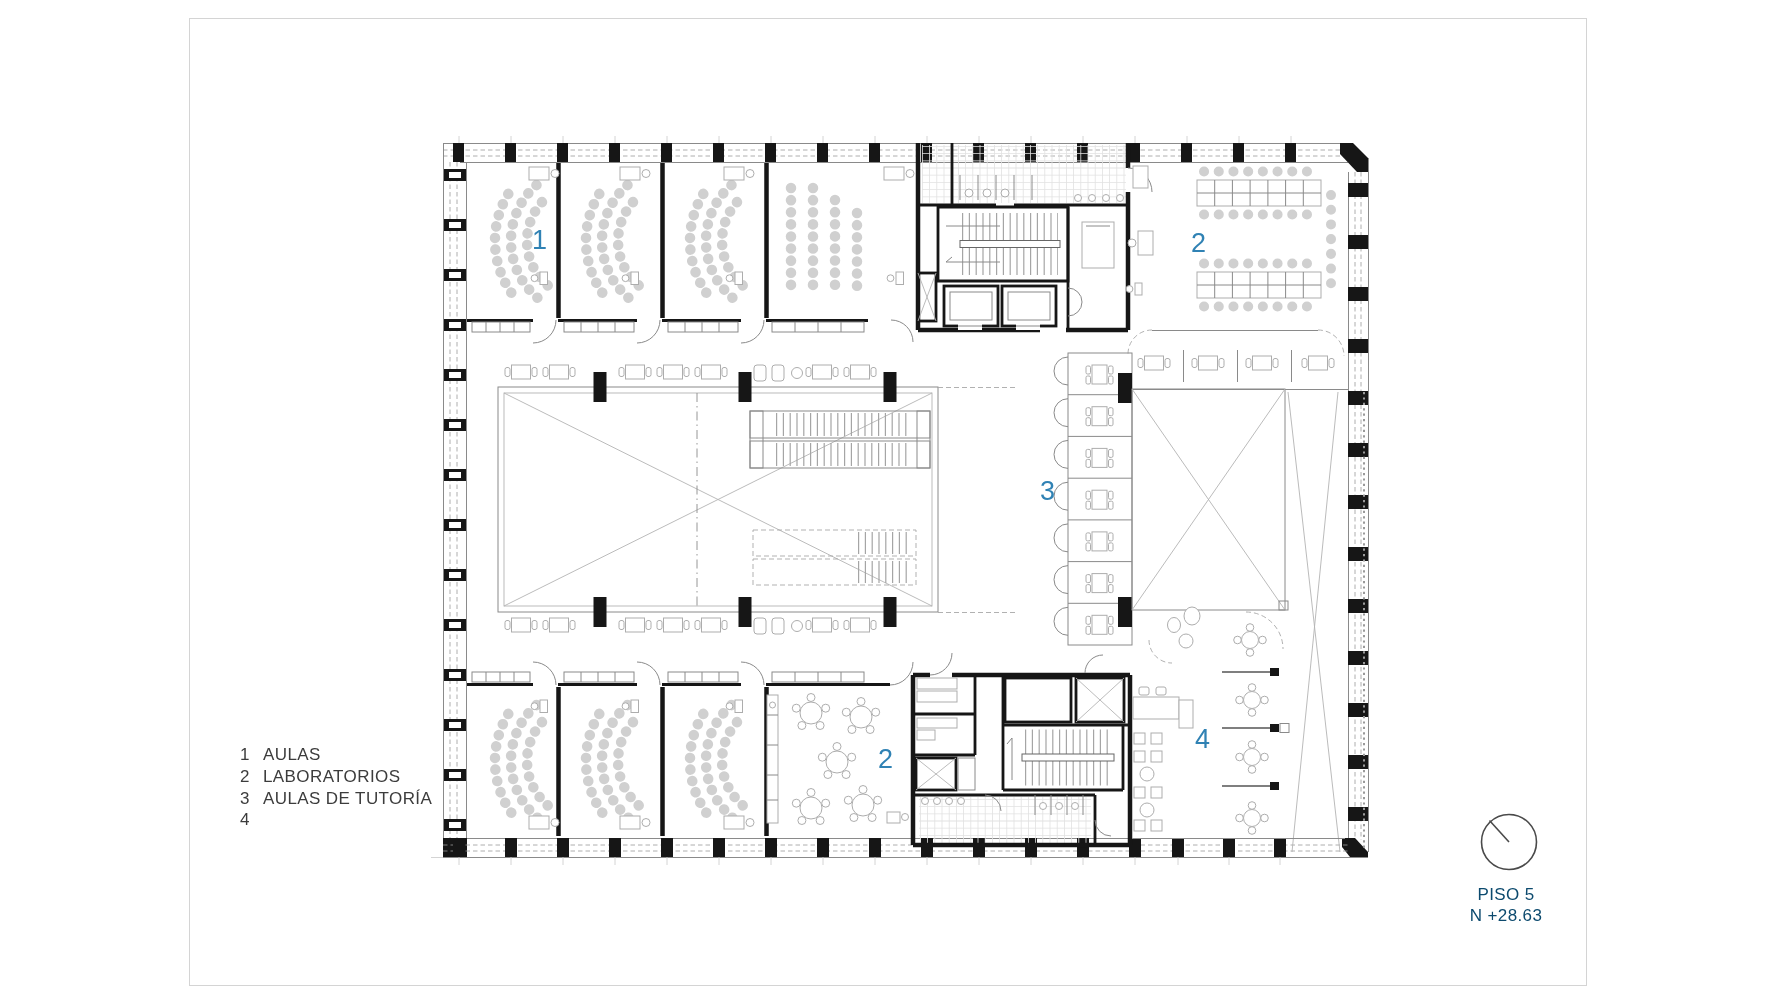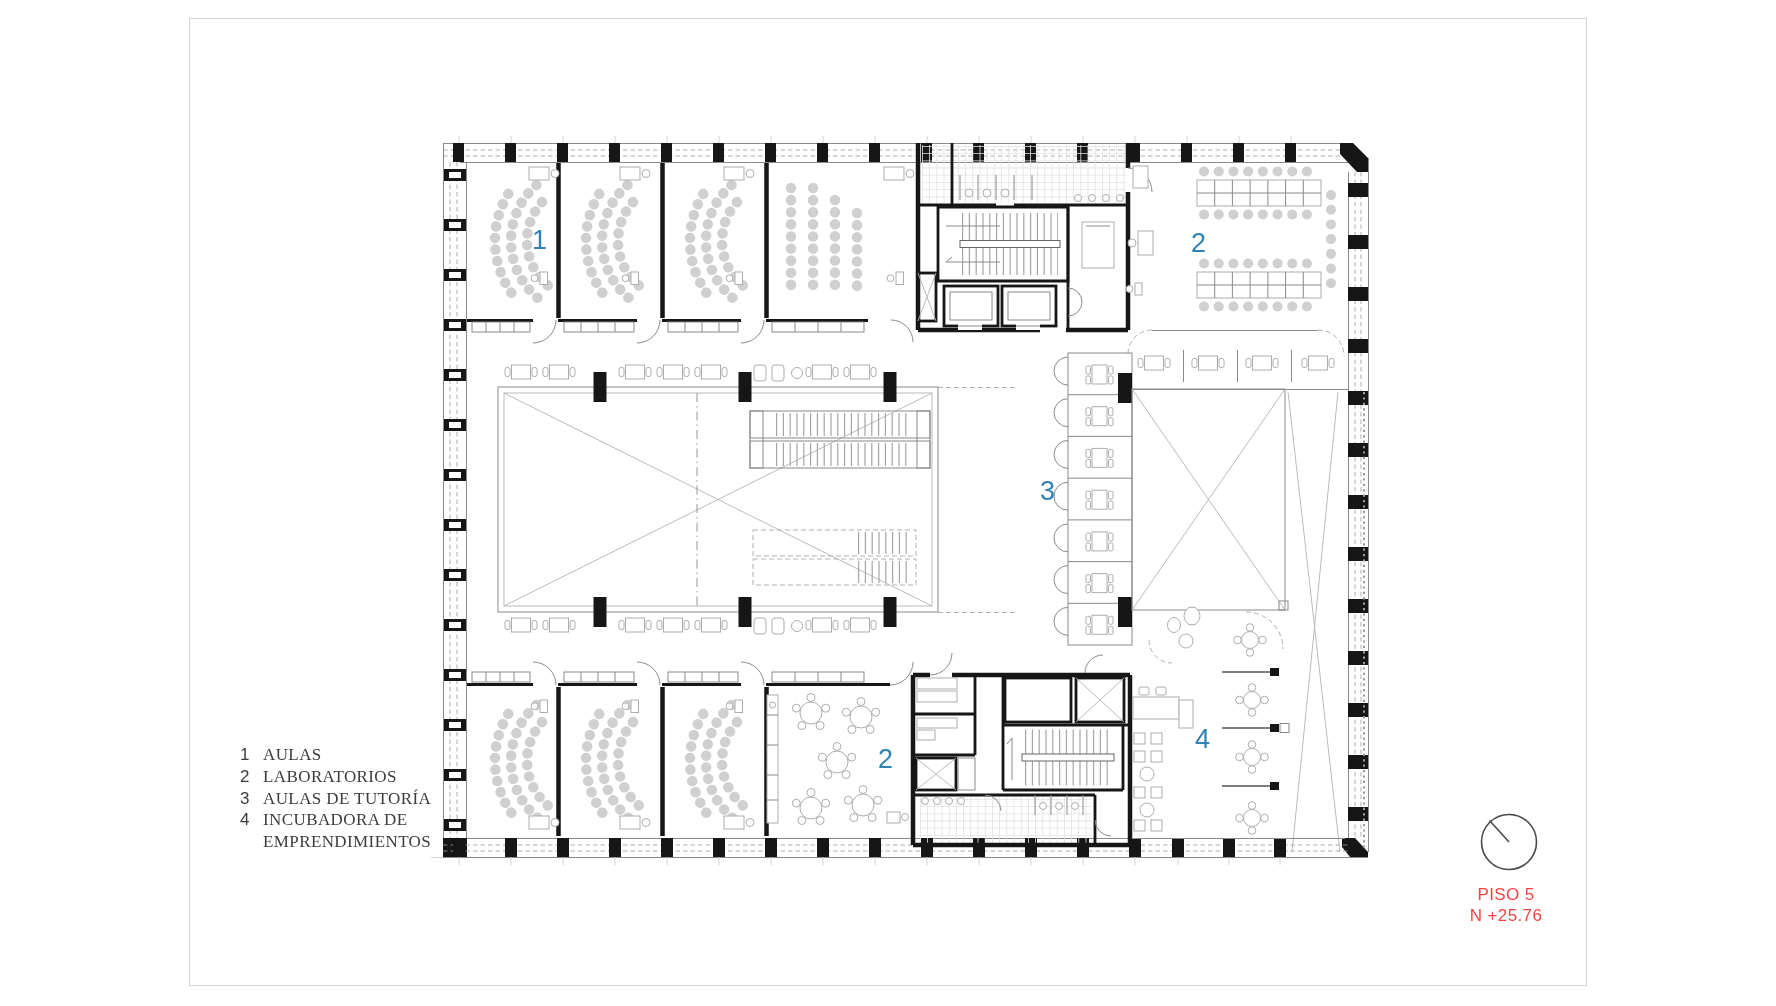--- a/index.html
+++ b/index.html
@@ -26,25 +26,25 @@
   .tread{stroke:#a5a5a5;stroke-dasharray:1.2 5.6;fill:none}
   .gridl{stroke:#e2e2e2;fill:none}
   .ext{stroke:#c9c9c9;stroke-width:.8;fill:none}
   .dotline{stroke:#9a9a9a;stroke-width:2;stroke-dasharray:2.2 3.2;fill:none}
   .north{stroke:#4a4a4a;stroke-width:1.6;fill:none}
 
   .legend{position:absolute;left:240px;top:744px;color:#3c3c3c;font-size:17px;
           letter-spacing:.4px;line-height:21.8px;}
   .legend-row{display:flex;}
   .legend-num{width:23px;flex:none;}
-  .legend-label{white-space:pre-line;font-family:Liberation Serif, serif;}
+  .legend-label{white-space:pre-line;}
   .room-label{position:absolute;transform:translate(-50%,-50%);color:var(--accent,#3082b4);
               font-size:27px;letter-spacing:1px;}
   .titleblock{position:absolute;left:1436px;top:884px;width:140px;text-align:center;
-              color:#ef4444;font-size:17px;letter-spacing:.4px;line-height:21px;}
+              color:#0c4a6e;font-size:17px;letter-spacing:.4px;line-height:21px;}
 </style>
 </head>
 <body>
 
 <div class="page">
   <div class="frame"></div>
 
   <svg class="plan" width="1776" height="1006" viewBox="0 0 1776 1006">
     <defs>
       <g id="desk2">
@@ -463,28 +463,26 @@
     <div class="legend-row">
       <span class="legend-num">2</span>
       <span class="legend-label">LABORATORIOS</span>
     </div>
     <div class="legend-row">
       <span class="legend-num">3</span>
       <span class="legend-label">AULAS DE TUTORÍA</span>
     </div>
     <div class="legend-row">
       <span class="legend-num">4</span>
-      <span class="legend-label">INCUBADORA DE
-EMPRENDIMIENTOS</span>
     </div>
   </div>
 
   <div class="room-label" style="left:540px;top:240px">1</div>
   <div class="room-label" style="left:1199px;top:243px">2</div>
   <div class="room-label" style="left:1048px;top:491px">3</div>
   <div class="room-label" style="left:886px;top:759px">2</div>
   <div class="room-label" style="left:1203px;top:739px">4</div>
 
   <div class="titleblock">
     <div>PISO 5</div>
-    <div>N +25.76</div>
+    <div>N +28.63</div>
   </div>
 </div>
 
 </body></html>

